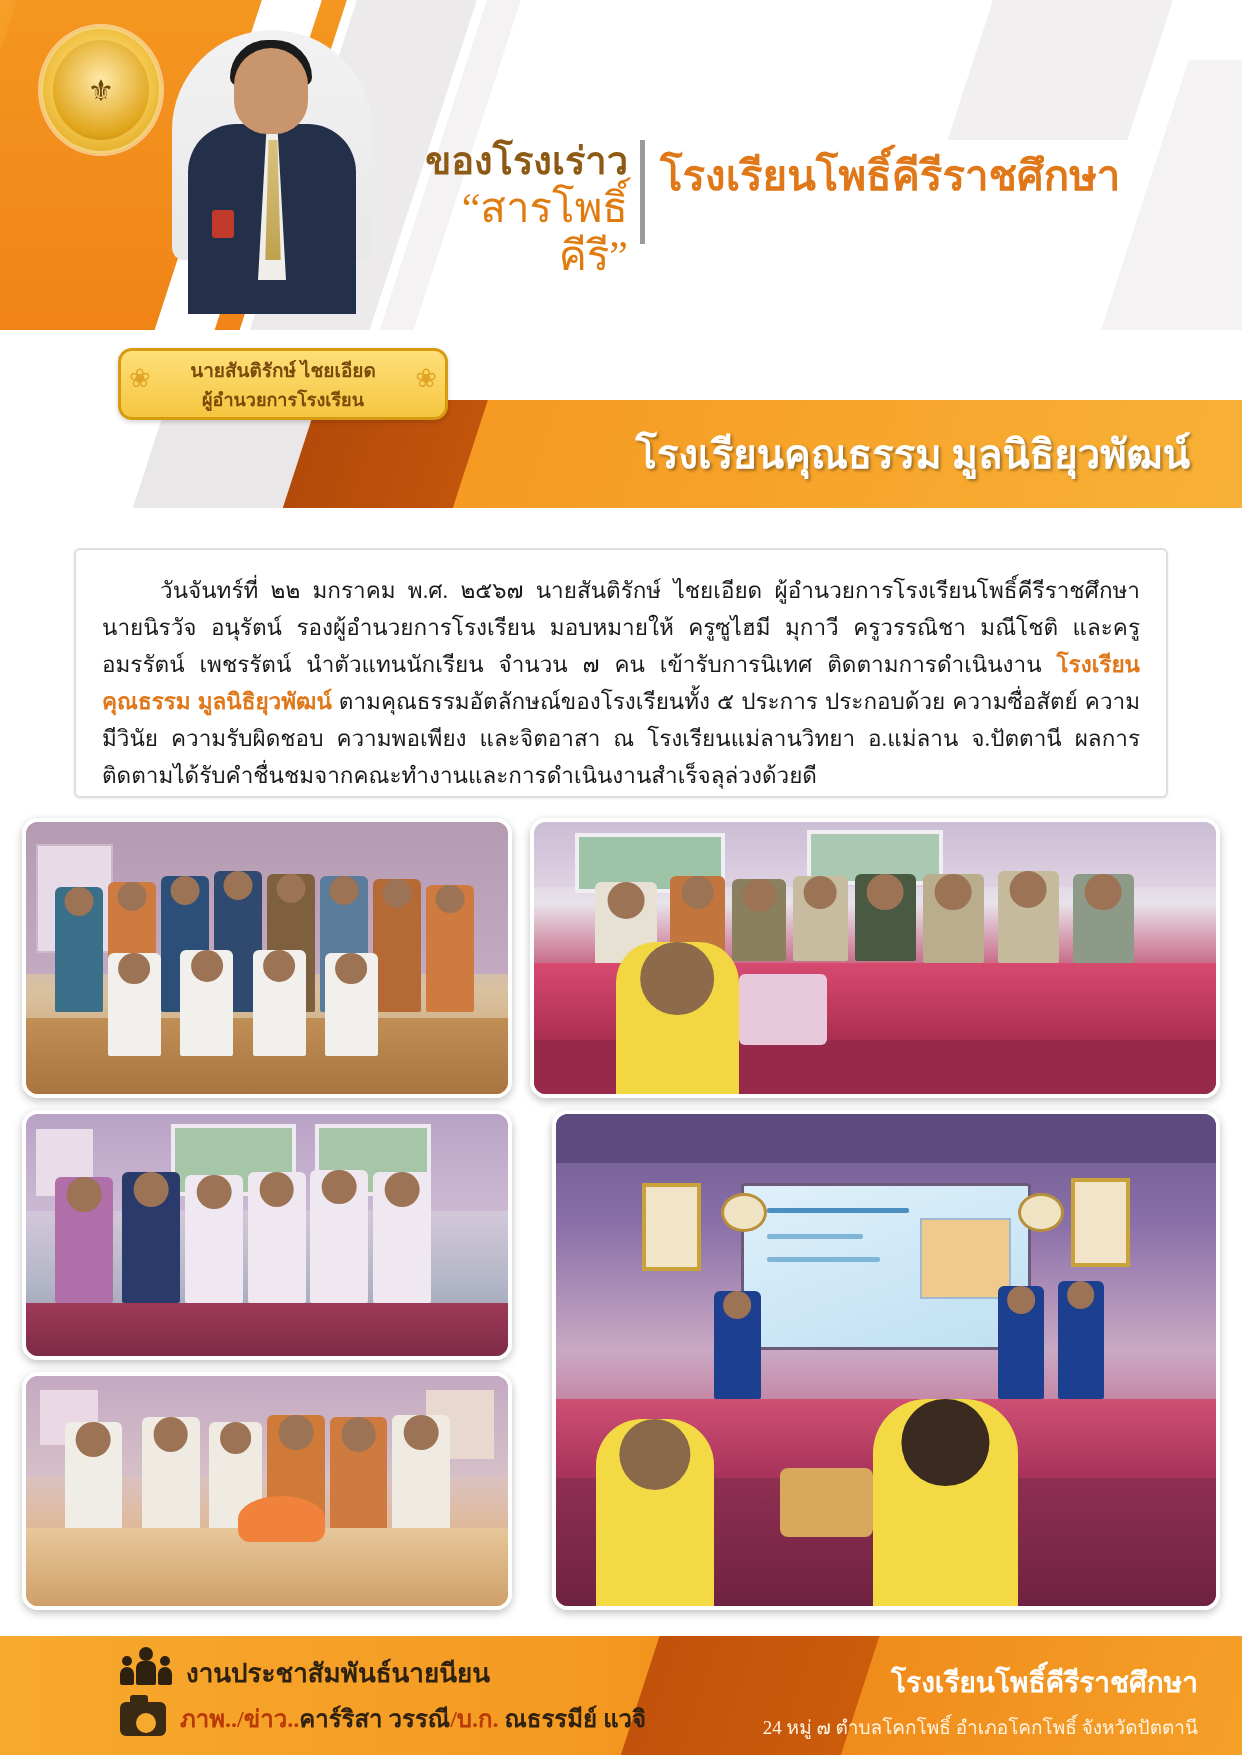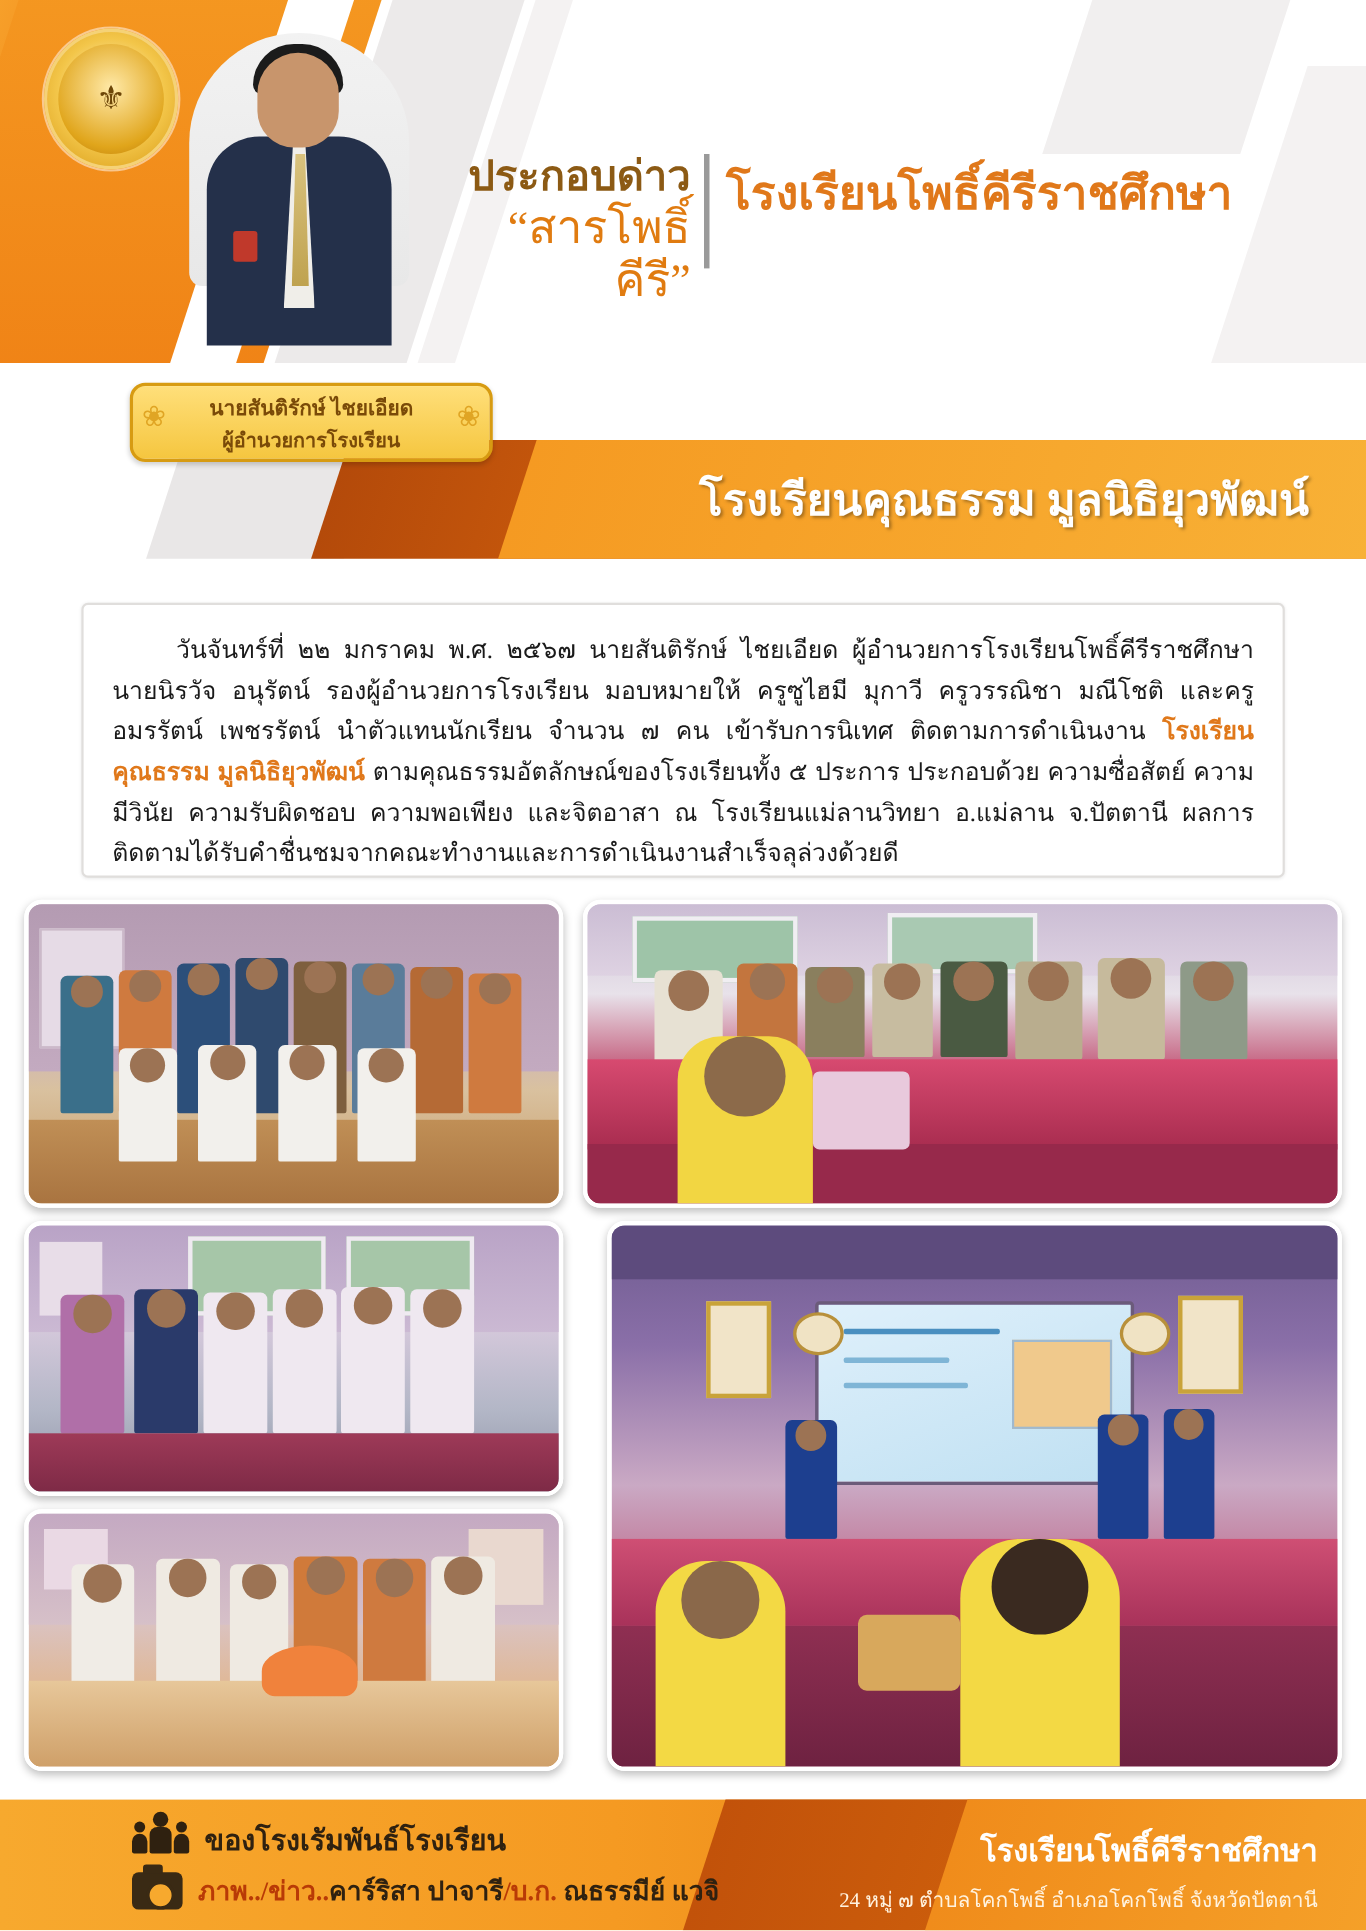--- a/index.html
+++ b/index.html
@@ -341,21 +341,21 @@
       <div class="dp-bg"></div>
       <div class="dp-body"></div>
       <div class="dp-shirt"></div>
       <div class="dp-tie"></div>
       <div class="dp-hair"></div>
       <div class="dp-head"></div>
       <div class="dp-badge"></div>
     </div>
 
     <div class="title-block">
-      <div class="t-jod">ประกอบด่าว</div>
+      <div class="t-jod">ของโรงเร่าว</div>
       <div class="t-san">“สารโพธิ์คีรี”</div>
     </div>
 
     <div class="vbar"></div>
     <div class="school-name">โรงเรียนโพธิ์คีรีราชศึกษา</div>
 
   </div>
 
   <div class="name-plate">
     <span class="np-orn-l">❀</span>
@@ -555,25 +555,25 @@
     <div class="ft-dark"></div>
     <div class="ft-light"></div>
 
     <div class="ft-left">
       <div class="ft-row">
         <span class="ft-people">
           <span class="ft-person"></span>
             <span class="ft-person big"></span>
             <span class="ft-person"></span>
         </span>
-        <span class="ft-text-1">ของโรงเรัมพันธ์โรงเรียน</span>
+        <span class="ft-text-1">งานประชาสัมพันธ์นายนียน</span>
       </div>
       <div class="ft-row">
         <span class="ft-icon-cam"></span>
-        <span class="ft-text-2"><span class="orange">ภาพ../ข่าว..</span><span>คาร์ริสา ปาจารี</span><span class="orange">/บ.ก.</span><span> ณธรรมีย์  แวจิ</span></span>
+        <span class="ft-text-2"><span class="orange">ภาพ../ข่าว..</span><span>คาร์ริสา วรรณี</span><span class="orange">/บ.ก.</span><span> ณธรรมีย์  แวจิ</span></span>
       </div>
     </div>
 
     <div class="ft-right">
       <div class="ft-school">โรงเรียนโพธิ์คีรีราชศึกษา</div>
       <div class="ft-addr">24 หมู่ ๗ ตำบลโคกโพธิ์ อำเภอโคกโพธิ์ จังหวัดปัตตานี</div>
     </div>
   </div>
 
 </div>

